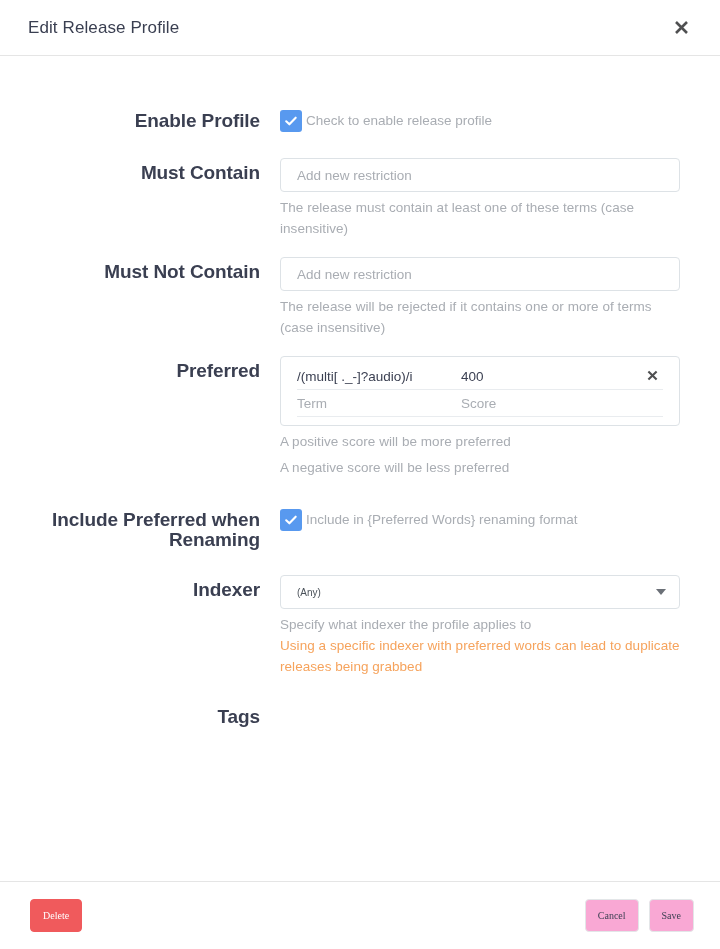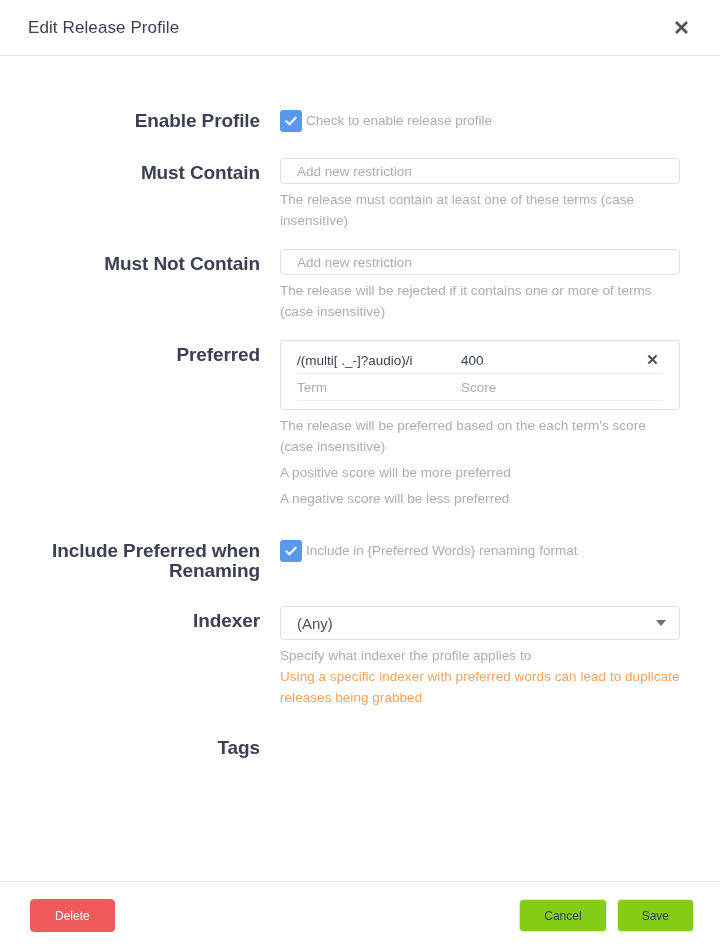--- a/index.html
+++ b/index.html
@@ -69,36 +69,36 @@
     cursor: pointer;
   }
   .checkbox svg { display: block; }
   .check-label {
     margin-left: 4px; font-size: 13.5px; color: #a9adb3;
     line-height: 20px;
   }
 
   
   .text-input {
-    width: 100%; height: 26px;
+    width: 100%; height: 34px;
     border: 1px solid #dde2e6; border-radius: 4px;
     background: #fff; padding: 0 16px;
     font-family: "Liberation Sans", sans-serif;
     font-size: 13.5px; color: #3a3f51; outline: none;
   }
   .text-input::placeholder { color: #a9adb3; }
 
   
   .select-wrap { position: relative; }
   .select-box {
     width: 100%; height: 34px;
     border: 1px solid #dde2e6; border-radius: 4px;
     background: #fff; padding: 0 32px 0 16px;
     display: flex; align-items: center;
-    font-size: 15px; color: #4a5159; cursor: pointer;
+    font-size: 10px; color: #4a5159; cursor: pointer;
   }
   .select-caret {
     position: absolute; right: 14px; top: 50%;
     transform: translateY(-50%);
     width: 0; height: 0;
     border-left: 5px solid transparent;
     border-right: 5px solid transparent;
     border-top: 6px solid #6b7077;
     pointer-events: none;
   }
@@ -133,31 +133,31 @@
   .pref-row.placeholder .pref-score { color: #a9adb3; }
 
   
   .modal-footer {
     height: 68px; flex: 0 0 68px;
     border-top: 1px solid #e5e5e5;
     display: flex; align-items: center;
     padding: 0 26px 0 30px;
   }
   .btn {
-    font-family: Liberation Sans, sans-serif;
-    font-size: 12px; line-height: 1;
+    font-family: Liberation Serif, serif;
+    font-size: 10px; line-height: 1;
     border-radius: 4px; cursor: pointer;
-    padding: 0 24px; height: 33px;
+    padding: 0 12px; height: 33px;
     display: inline-flex; align-items: center; justify-content: center;
   }
   .btn-delete {
     background: #f05a5c; border: 1px solid #f05a5c; color: #fff;
   }
   .btn-default {
-    background: #84cc16; border: 1px solid #e3e6e8; color: #3a3f51;
+    background: #f9a8d4; border: 1px solid #e3e6e8; color: #3a3f51;
   }
   .footer-spacer { flex: 1 1 auto; }
   .footer-right { display: flex; gap: 10px; }
 </style>
 </head>
 <body>
 
 <div class="modal">
 
   <div class="modal-header">
@@ -218,21 +218,20 @@
           </div>
 
 
           <div class="pref-row placeholder">
             <div class="pref-term">Term</div>
             <div class="pref-score">Score</div>
             <div class="pref-x"></div>
           </div>
 
         </div>
-        <div class="help-text">The release will be preferred based on the each term's score (case insensitive)</div>
         <div class="help-text">A positive score will be more preferred</div>
         <div class="help-text">A negative score will be less preferred</div>
       </div>
     </div>
 
     <div class="form-group" style="margin-top:27px;">
       <div class="form-label">Include Preferred when Renaming</div>
       <div class="form-control-wrap">
         <div class="check-row">
           <span class="checkbox">

